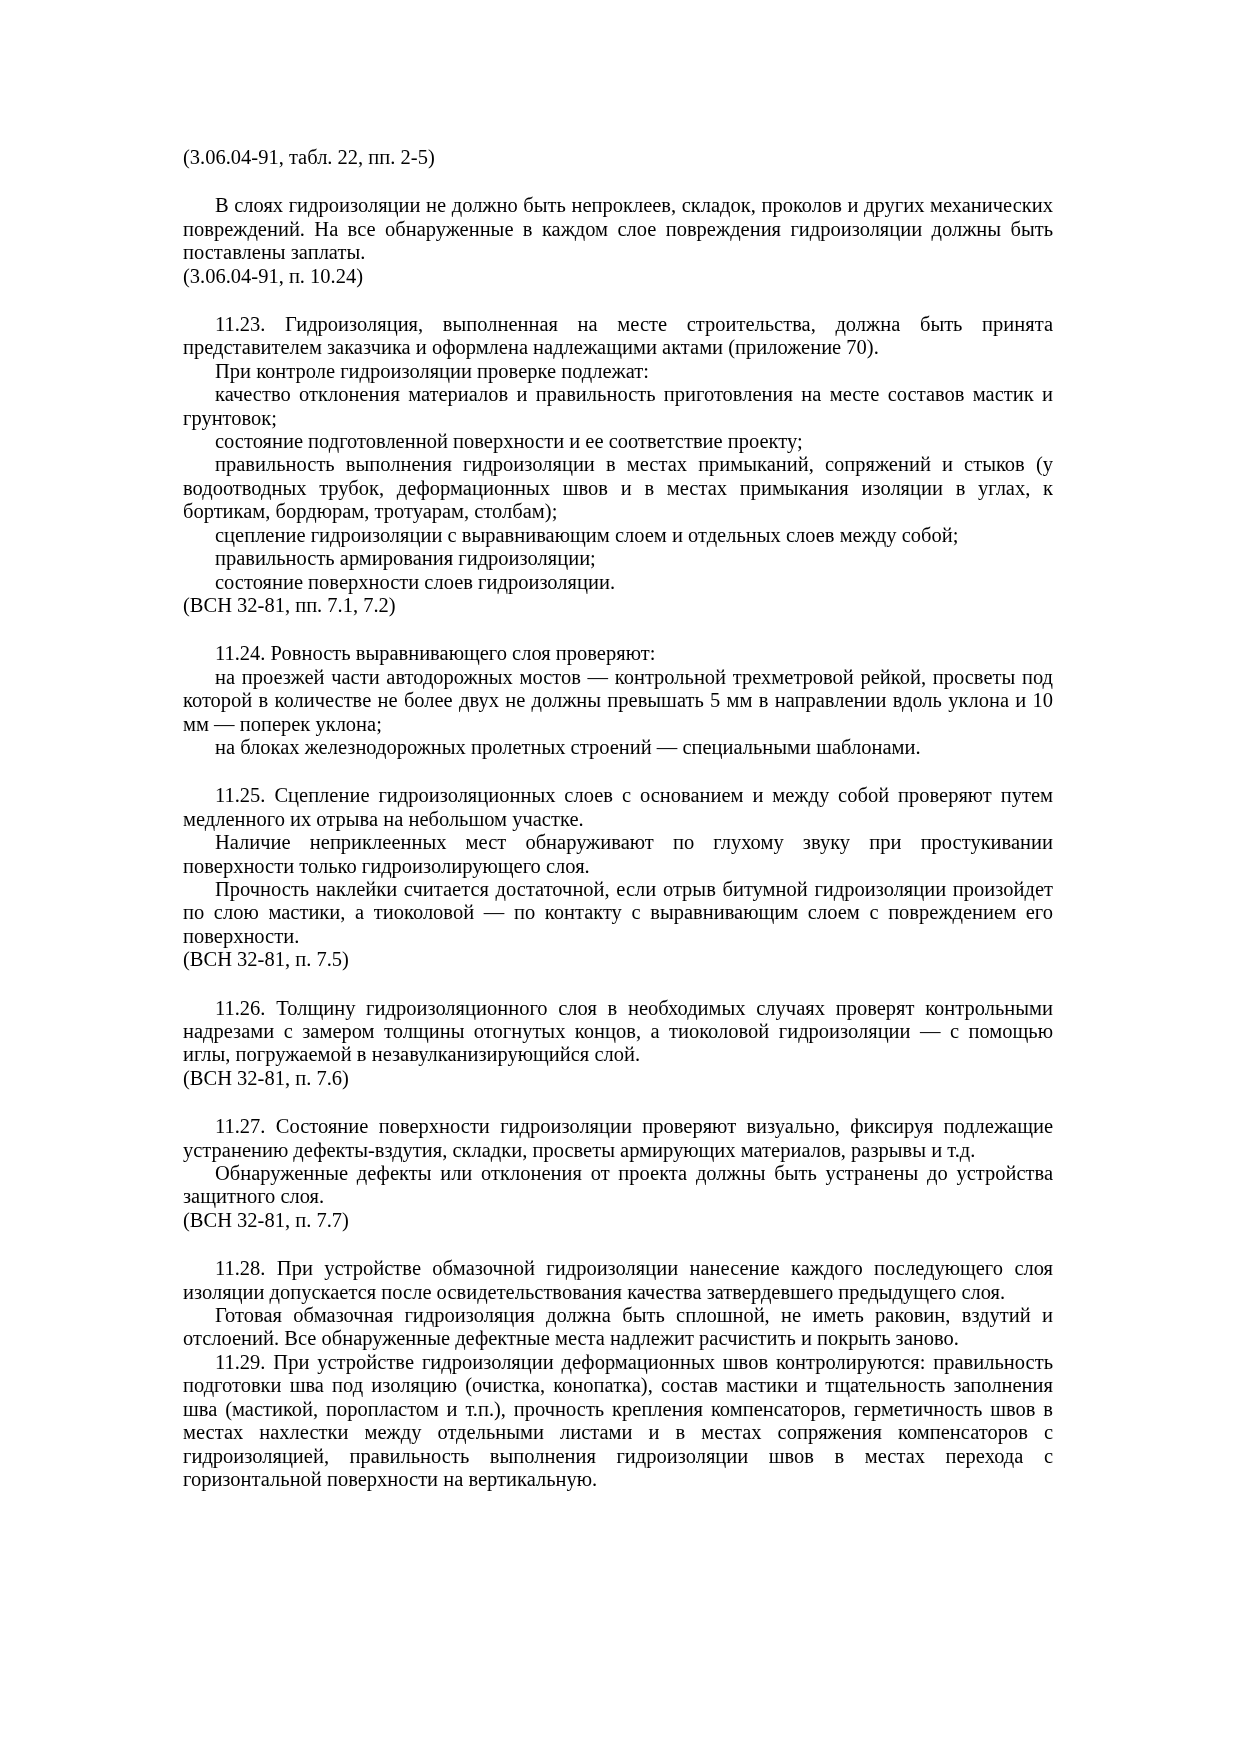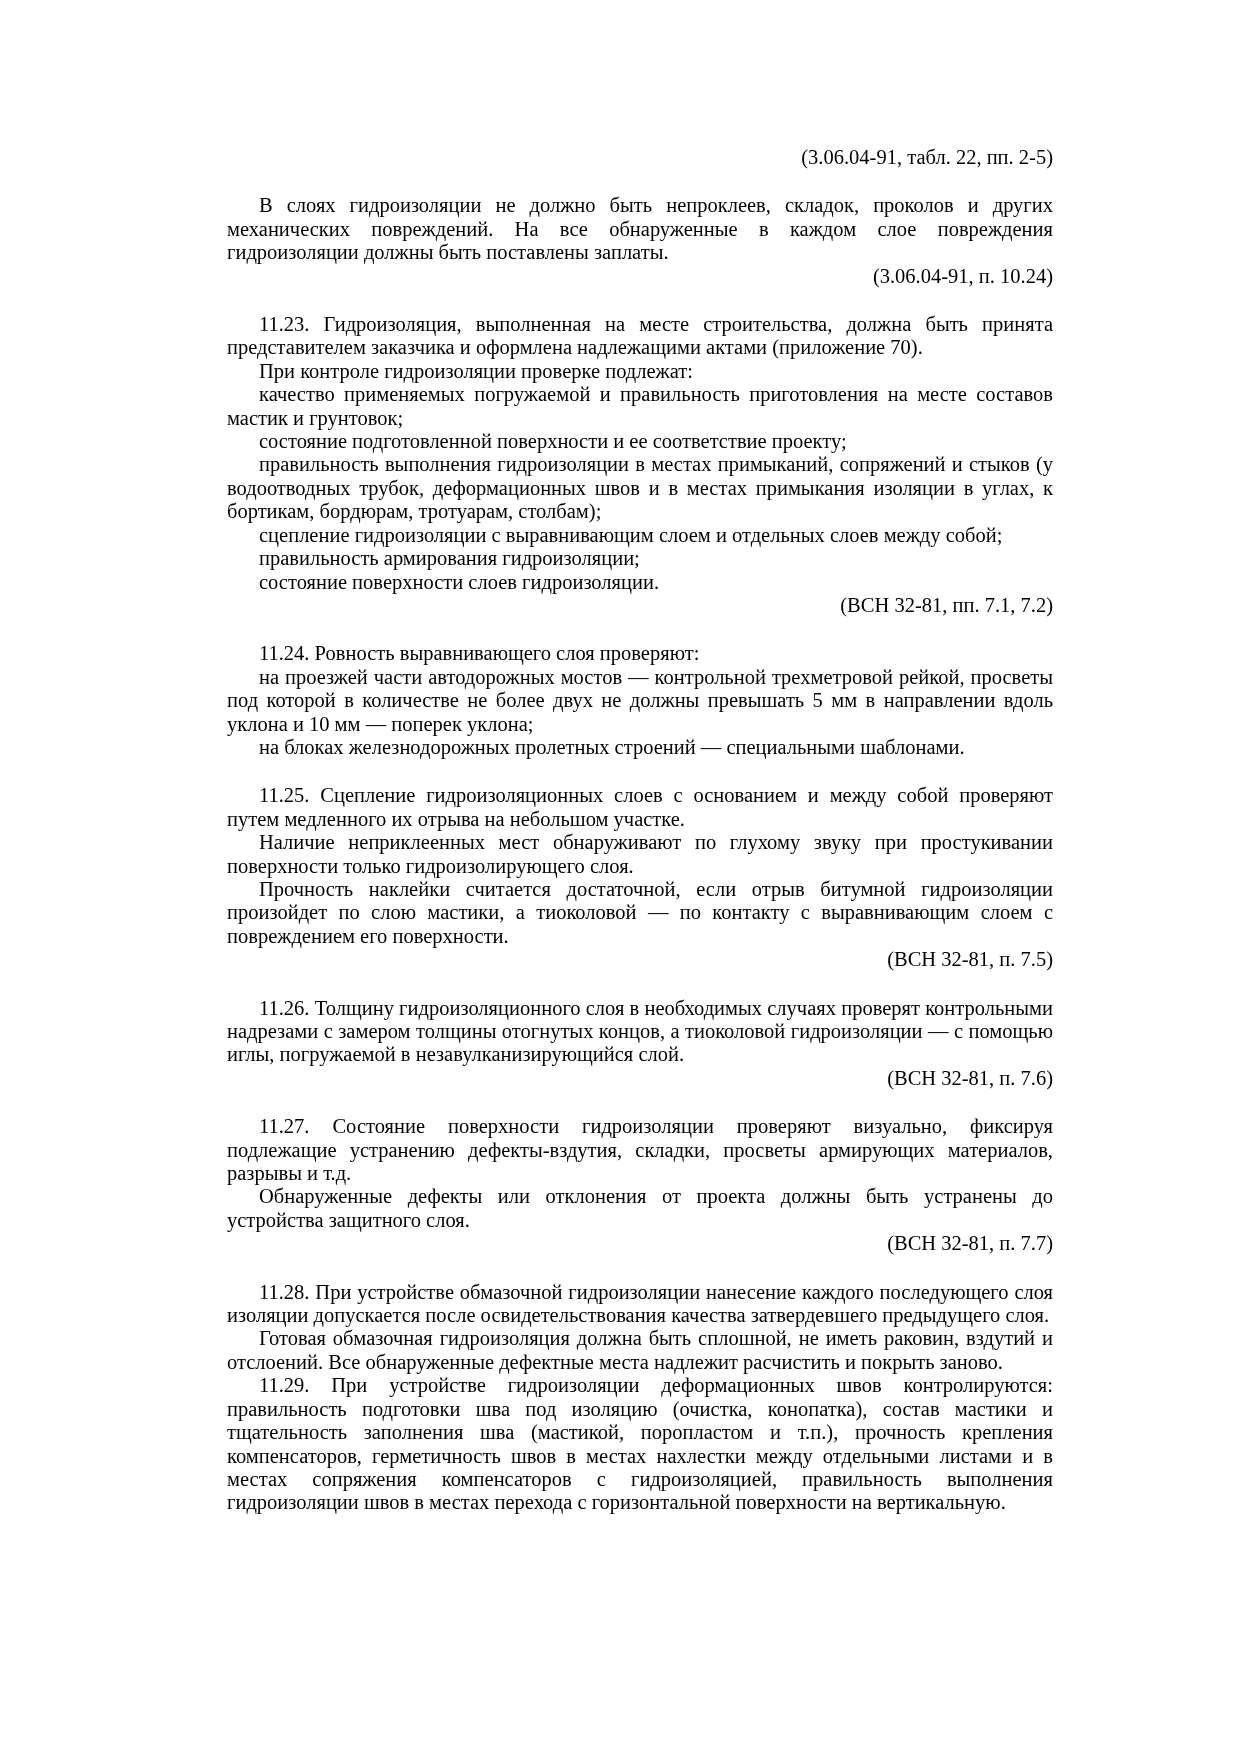--- a/index.html
+++ b/index.html
@@ -27,43 +27,41 @@
     margin: 0;
     padding: 0;
     font-size: 20.5px;
     line-height: 23.4px;
     color: #000000;
   }
   
   p.para {
     text-align: justify;
     text-indent: 32px;
-    margin-left: 44px;
   }
   
   p.cite {
-    text-align: right;
     text-indent: 0;
   }
   
   .gap {
     margin-top: 25px !important;
   }
 </style>
 </head>
 <body>
 
 <div class="page">
   <div class="content">
     <p class="cite">(3.06.04-91, табл. 22, пп. 2-5)</p>
     <p class="para gap">В слоях гидроизоляции не должно быть непроклеев, складок, проколов и других механических повреждений. На все обнаруженные в каждом слое повреждения гидроизоляции должны быть поставлены заплаты.</p>
     <p class="cite">(3.06.04-91, п. 10.24)</p>
     <p class="para gap">11.23. Гидроизоляция, выполненная на месте строительства, должна быть принята представителем заказчика и оформлена надлежащими актами (приложение 70).</p>
     <p class="para">При контроле гидроизоляции проверке подлежат:</p>
-    <p class="para">качество применяемых погружаемой и правильность приготовления на месте составов мастик и грунтовок;</p>
+    <p class="para">качество отклонения материалов и правильность приготовления на месте составов мастик и грунтовок;</p>
     <p class="para">состояние подготовленной поверхности и ее соответствие проекту;</p>
     <p class="para">правильность выполнения гидроизоляции в местах примыканий, сопряжений и стыков (у водоотводных трубок, деформационных швов и в местах примыкания изоляции в углах, к бортикам, бордюрам, тротуарам, столбам);</p>
     <p class="para">сцепление гидроизоляции с выравнивающим слоем и отдельных слоев между собой;</p>
     <p class="para">правильность армирования гидроизоляции;</p>
     <p class="para">состояние поверхности слоев гидроизоляции.</p>
     <p class="cite">(ВСН 32-81, пп. 7.1, 7.2)</p>
     <p class="para gap">11.24. Ровность выравнивающего слоя проверяют:</p>
     <p class="para">на проезжей части автодорожных мостов — контрольной трехметровой рейкой, просветы под которой в количестве не более двух не должны превышать 5 мм в направлении вдоль уклона и 10 мм — поперек уклона;</p>
     <p class="para">на блоках железнодорожных пролетных строений — специальными шаблонами.</p>
     <p class="para gap">11.25. Сцепление гидроизоляционных слоев с основанием и между собой проверяют путем медленного их отрыва на небольшом участке.</p>

